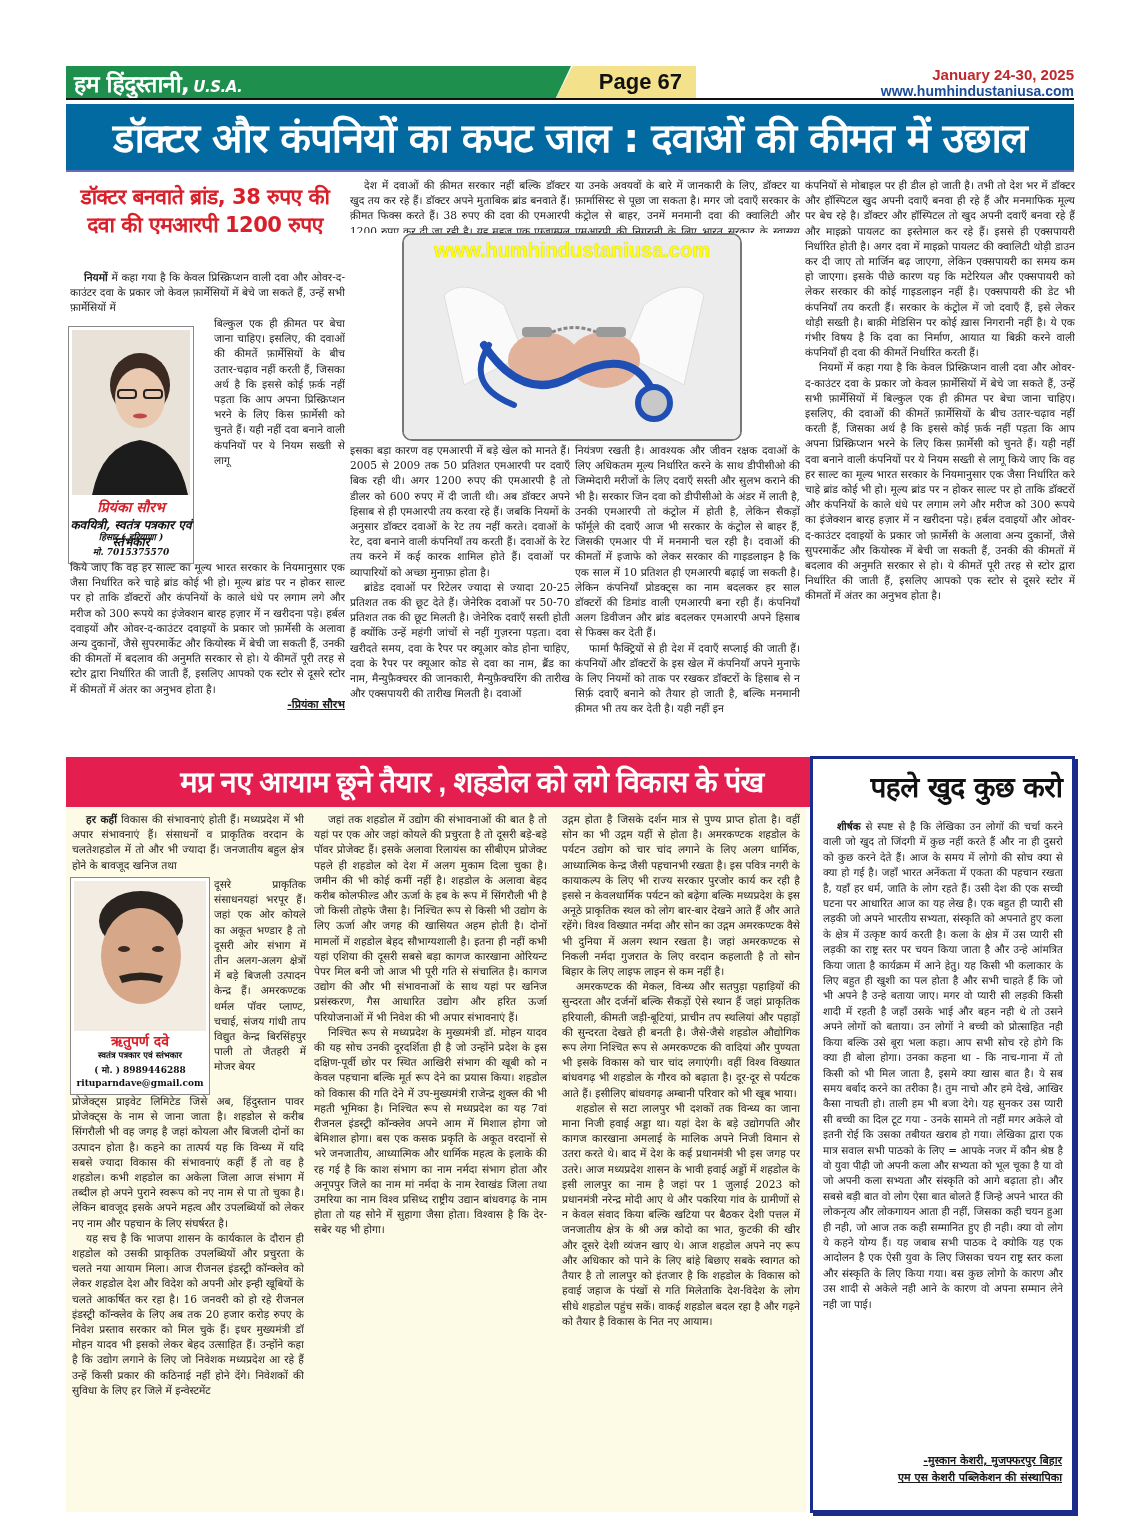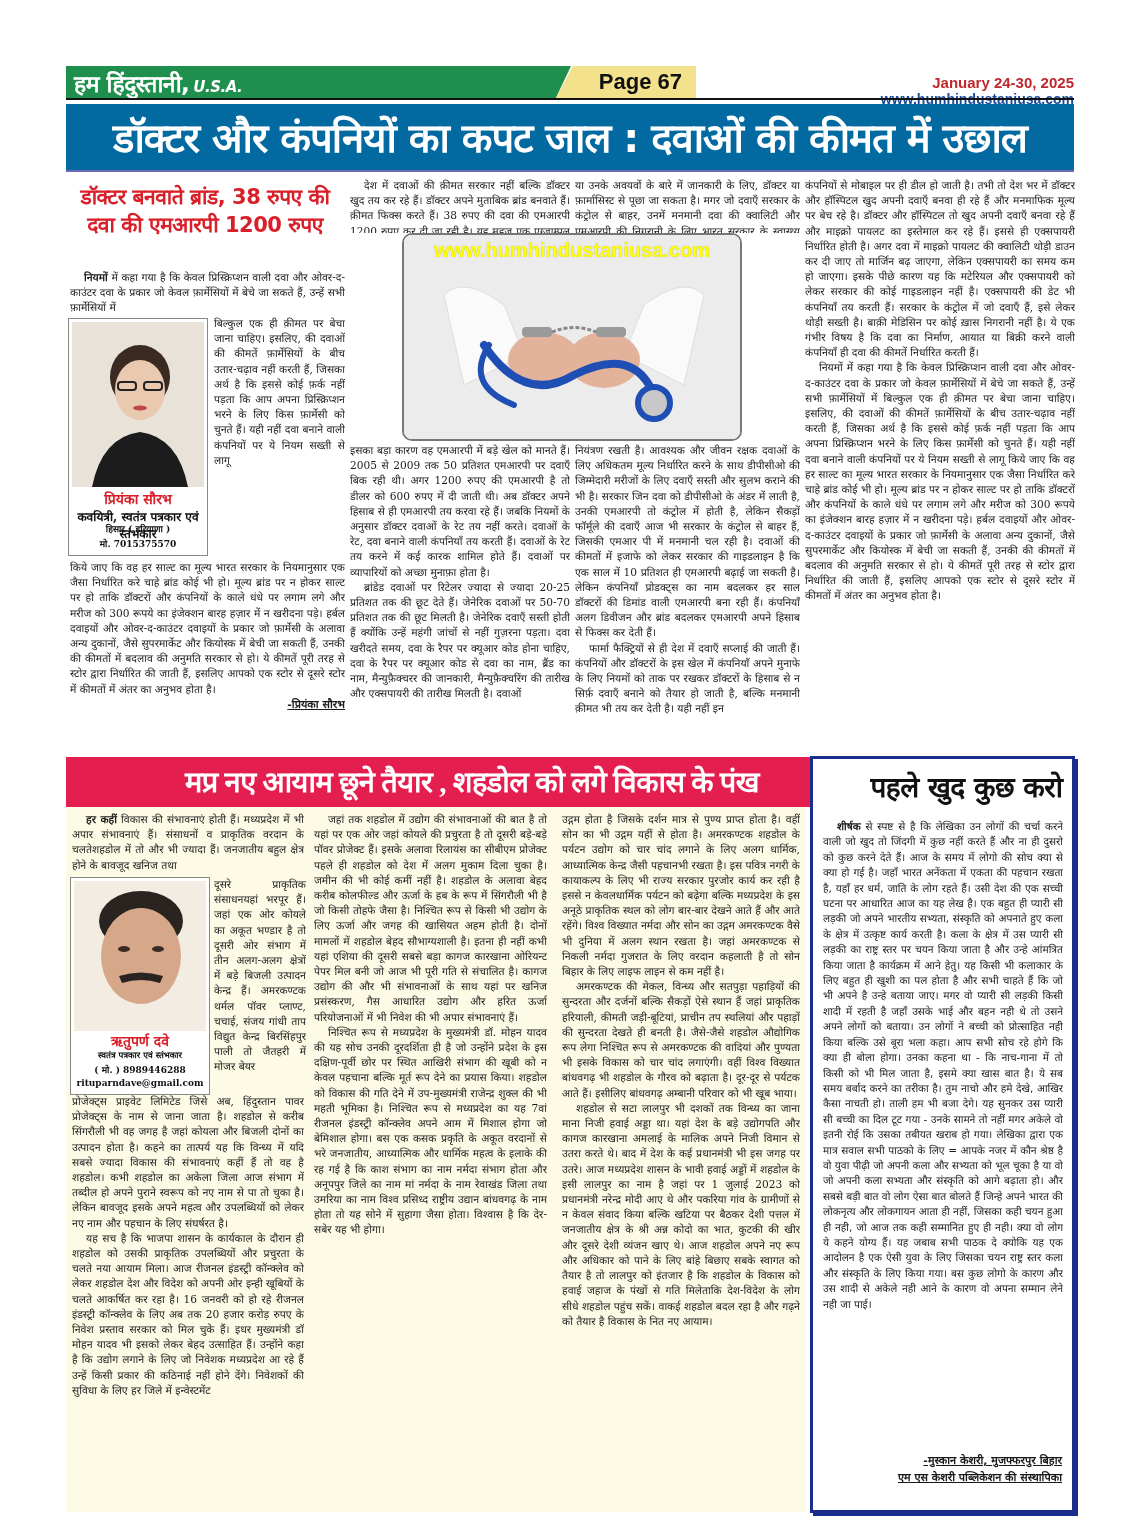--- a/index.html
+++ b/index.html
@@ -9,21 +9,21 @@
   .masthead { position: absolute; left: 66px; top: 66px; width: 1008px; height: 32px; }
   .mast-green { position: absolute; left: 0; top: 0; width: 505px; height: 32px; background: #1f8f4e;
     clip-path: polygon(0 0, 100% 0, 97% 100%, 0 100%); }
   .mast-title { position: absolute; left: 8px; top: 1px; color: #fff; font-family: "DejaVu Sans", sans-serif;
     font-weight: bold; font-size: 23px; letter-spacing: -0.5px; }
   .mast-title .usa { font-style: italic; font-size: 15px; margin-left: 4px; }
   .mast-page { position: absolute; left: 490px; top: 0; width: 140px; height: 32px; background: #f4e18c;
     clip-path: polygon(12% 0, 100% 0, 100% 100%, 0 100%); }
   .mast-page span { position: absolute; right: 14px; top: 3px; font-family: "Liberation Sans", sans-serif; font-weight: bold;
     font-size: 22px; color: #111; }
-  .mast-date { position: absolute; right: 0; top: 8px; text-align: right; font-family: "Liberation Sans", sans-serif; font-weight: bold; }
+  .mast-date { position: absolute; right: 0; top: 0; text-align: right; font-family: "Liberation Sans", sans-serif; font-weight: bold; }
   .mast-date .d { color: #c0282d; font-size: 15px; line-height: 17px; }
   .mast-date .w { color: #1a4c99; font-size: 14px; line-height: 16px; }
   .mast-rule { position: absolute; left: 66px; top: 98px; width: 1008px; height: 2px; background: #111; }
 
   .banner { position: absolute; left: 66px; top: 104px; width: 1008px; height: 68px; background: #0369a1;
     border-bottom: 2px solid #6a6ab8; color: #fff; text-align: center; font-weight: bold; font-size: 40px;
     line-height: 68px; letter-spacing: -1px; font-family: "DejaVu Sans", sans-serif; white-space: nowrap; overflow: hidden; }
 
   .col { position: absolute; font-family: "DejaVu Serif", serif; font-size: 10.6px; line-height: 15.2px;
     text-align: justify; color: #1c1c1c; overflow: hidden; }
@@ -41,21 +41,21 @@
   .author-meta { position: absolute; left: 0; right: 0; text-align: center; font-weight: bold; color: #111;
     font-family: "DejaVu Serif", serif; }
 
   .hero-image { position: absolute; left: 402px; top: 233px; width: 340px; height: 208px; border: 2px solid #777;
     border-radius: 10px; overflow: hidden; background: #f3f3f3; }
   .hero-watermark { position: absolute; left: 0; right: 0; top: 4px; text-align: center; color: #ffff00;
     font-family: "Liberation Sans", sans-serif; font-weight: bold; font-size: 20px; text-shadow: 0 0 1px #999; }
 
   .banner2 { position: absolute; left: 66px; top: 757px; width: 812px; height: 50px; background: #e41e4f;
     color: #fff; font-weight: bold; font-size: 29px; line-height: 50px; text-align: center; letter-spacing: -0.5px;
-    font-family: Liberation Serif, serif; white-space: nowrap; overflow: hidden; }
+    font-family: Liberation Sans, sans-serif; white-space: nowrap; overflow: hidden; }
   .lower-bg { position: absolute; left: 66px; top: 807px; width: 740px; height: 705px; background: #fdfbe6; }
 
   .sidebox { position: absolute; left: 810px; top: 756px; width: 265px; height: 757px; border: 3px solid #1b2d8c;
     box-shadow: 3px 3px 0 #1b2d8c; background: #fff; }
   .sidebox-title { position: absolute; left: 0; right: 0; top: 8px; text-align: center; color: #111; font-weight: bold;
     font-size: 28px; font-family: "DejaVu Sans", sans-serif; letter-spacing: -0.5px; padding-left: 48px; }
   .sidebox .col { font-family: "DejaVu Sans", sans-serif; font-size: 10.4px; line-height: 15.4px; }
   .sig { text-align: right; font-weight: bold; font-family: "DejaVu Sans", sans-serif; text-decoration: underline; }
 </style>
 </head>
@@ -77,21 +77,21 @@
 <div class="mast-rule"></div>
 
 <div class="banner">डॉक्टर और कंपनियों का कपट जाल : दवाओं की कीमत में उछाल</div>
 
 <div class="sub-headline">डॉक्टर बनवाते ब्रांड, 38 रुपए की दवा की एमआरपी 1200 रुपए</div>
 
 <div class="col" style="left:70px; top:270px; width:275px; height:46px;">
   <p><b>नियमों</b><span> में कहा गया है कि केवल प्रिस्क्रिप्शन वाली दवा और ओवर-द-काउंटर दवा के प्रकार जो केवल फ़ार्मेसियों में बेचे जा सकते हैं, उन्हें सभी फ़ार्मेसियों में</span></p>
 </div>
 
-<div class="author-card" style="left:68px; top:318px; width:140px; height:238px;">
+<div class="author-card" style="left:68px; top:326px; width:126px; height:238px;font-style:italic;">
   <div class="author-photo" style="height:165px;">
     <svg width="136" height="165" viewBox="0 0 136 165">
       <rect width="136" height="165" fill="#e8e2d8"></rect>
       <ellipse cx="68" cy="55" rx="30" ry="32" fill="#3a2a22"></ellipse>
       <ellipse cx="68" cy="68" rx="25" ry="30" fill="#e9c9b0"></ellipse>
       <rect x="46" y="60" width="18" height="8" rx="3" fill="none" stroke="#222" stroke-width="2"></rect>
       <rect x="72" y="60" width="18" height="8" rx="3" fill="none" stroke="#222" stroke-width="2"></rect>
       <ellipse cx="68" cy="86" rx="7" ry="2.5" fill="#c0484a"></ellipse>
       <path d="M20 165 Q30 115 68 110 Q106 115 116 165 Z" fill="#1c1c1c"></path>
     </svg>

